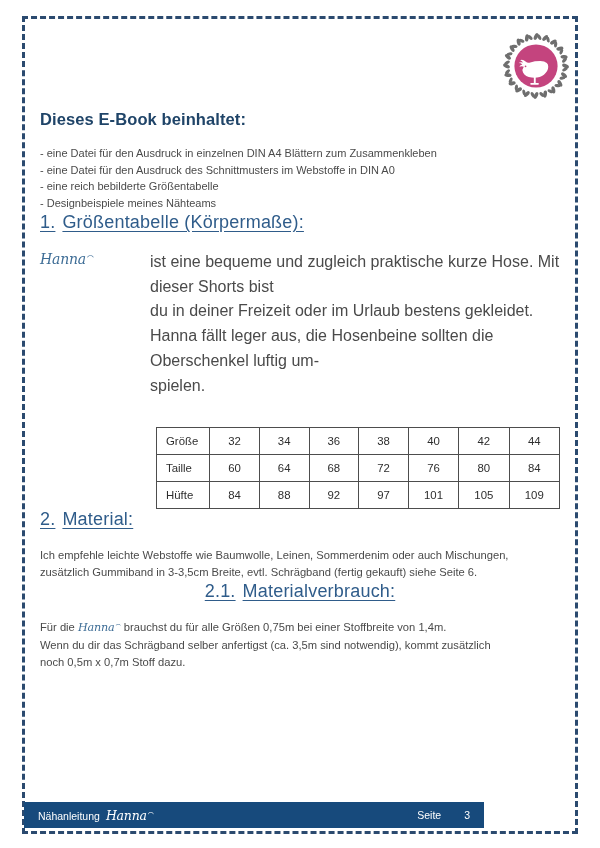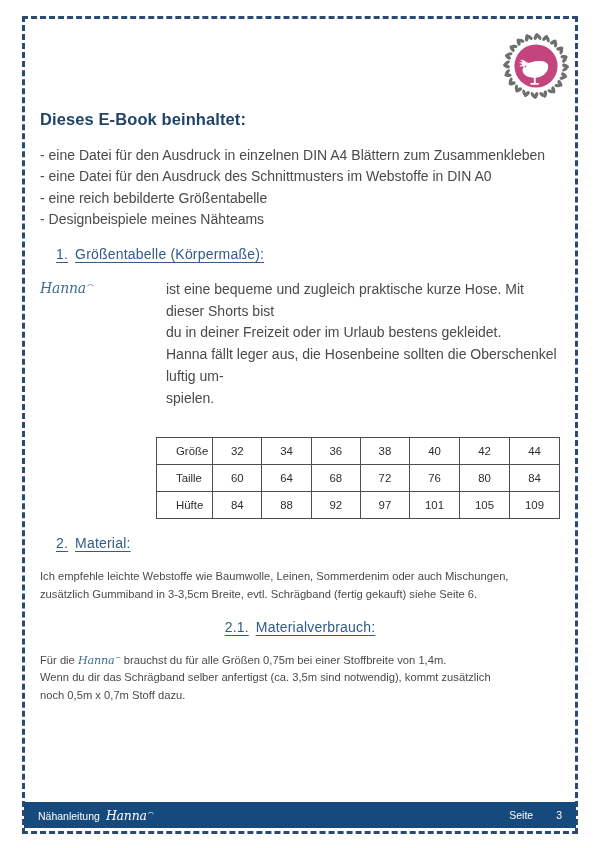--- a/index.html
+++ b/index.html
@@ -59,33 +59,33 @@
     font-weight: bold;
     color: #1f4468;
     margin: 0 0 16px 0;
     letter-spacing: 0.1px;
   }
 
   ul.bullets {
     list-style: none;
     margin: 0;
     padding: 0;
-    font-size: 14px;
+    font-size: 11px;
     color: #4a4a4a;
     line-height: 1.52;
   }
   ul.bullets li { white-space: nowrap; }
 
   h2.section {
-    font-size: 14px;
+    font-size: 18px;
     font-weight: normal;
     color: #2f5c8a;
     text-decoration: underline;
     text-underline-offset: 3px;
-    margin: 16px;
+    margin: 0;
     letter-spacing: 0.2px;
   }
   h2.section .num { margin-right: 7px; }
 
   .sec-1 { margin-top: 52px; }
   .sec-2 { margin-top: 50px; }
   .sec-21 { margin-top: 44px; text-align: center; }
 
   .script {
     font-family: "DejaVu Serif", serif;
@@ -106,24 +106,23 @@
     margin-top: 17px;
   }
   .intro-name {
     width: 110px;
     flex: 0 0 110px;
     font-size: 14px;
     padding-top: 1px;
   }
   .intro-text {
     flex: 1;
-    font-size: 14px;
+    font-size: 16px;
     color: #4a4a4a;
     line-height: 1.55;
-    margin-left: 16px;
   }
   .intro-text p { margin: 0; }
 
   
   .table-wrap {
     margin-top: 28px;
     padding-left: 116px;
   }
   table.sizes {
     border-collapse: collapse;
@@ -134,38 +133,38 @@
   table.sizes td {
     border: 1px solid #4d4d4d;
     height: 27px;
     text-align: center;
     font-weight: normal;
     padding: 0 4px;
   }
   table.sizes th.rowhead {
     width: 54px;
     text-align: left;
-    padding-left: 19px;
+    padding-left: 9px;
   }
   table.sizes td { width: 53px; }
 
   
   p.body {
     font-size: 11.2px;
     color: #4a4a4a;
     line-height: 1.55;
     margin: 17px 0 0 0;
   }
 
   
   .footer-bar {
     position: absolute;
     left: 24px;
     top: 802px;
-    width: 552px;
+    width: 460px;
     height: 26px;
     background: #174a7c;
     color: #ffffff;
     display: flex;
     align-items: center;
     justify-content: space-between;
     padding: 0 14px;
     font-size: 10.5px;
   }
   .footer-left { display: flex; align-items: baseline; gap: 6px; }

